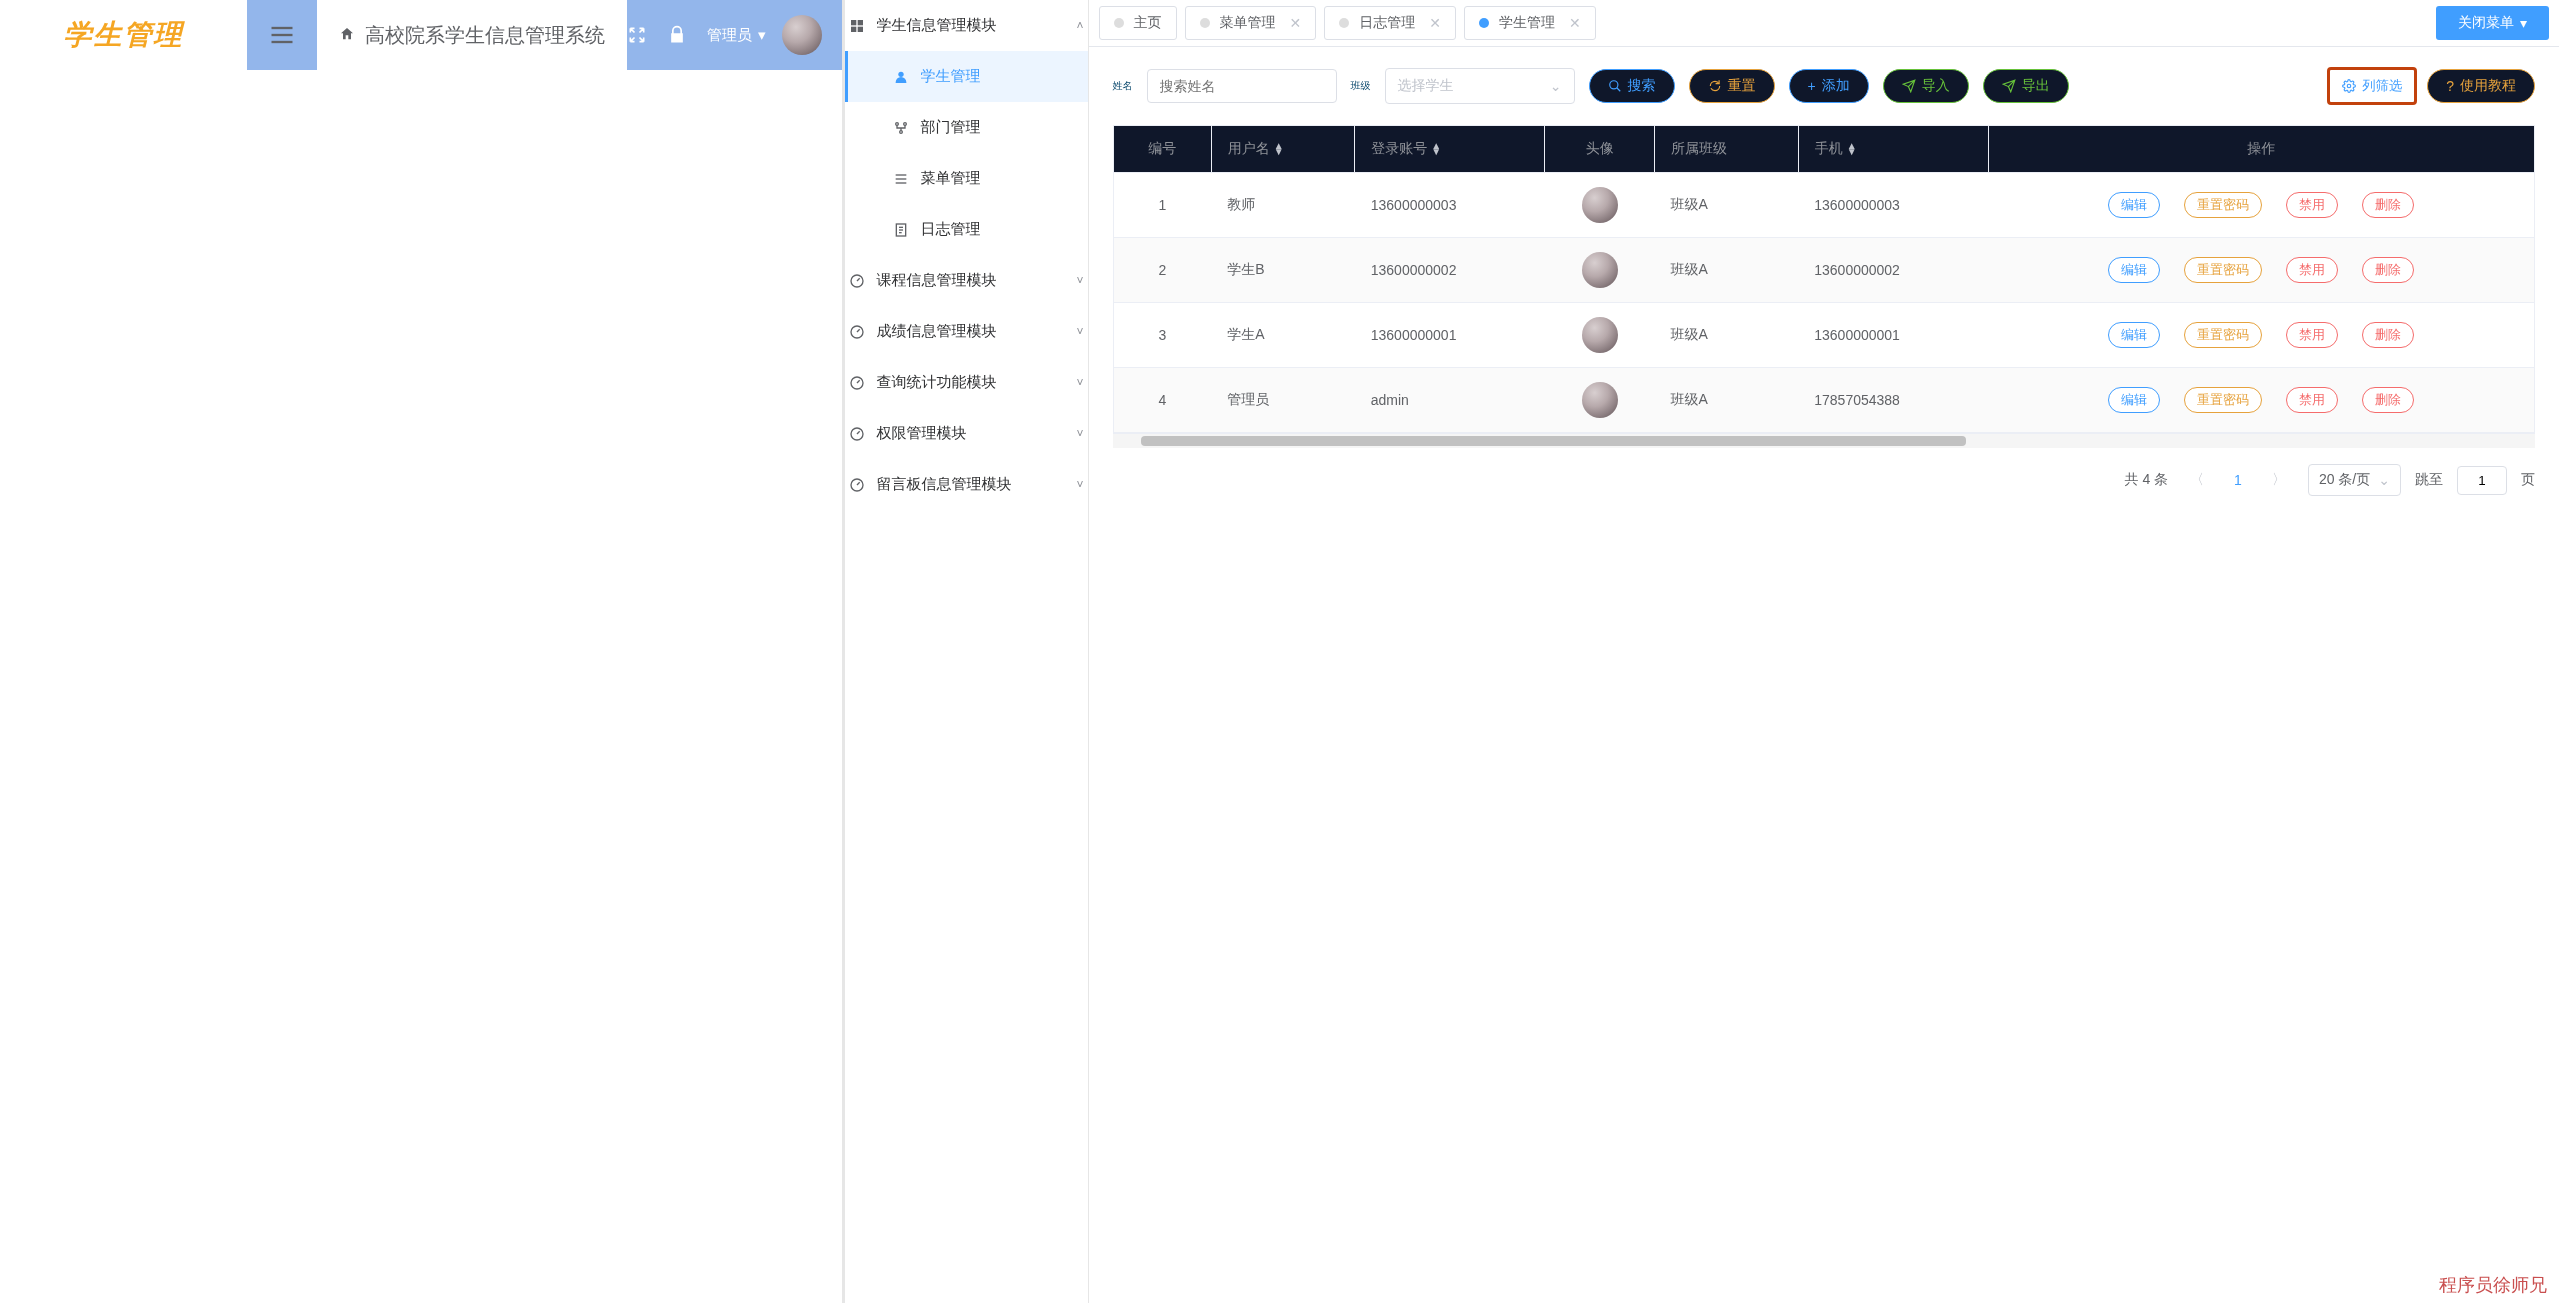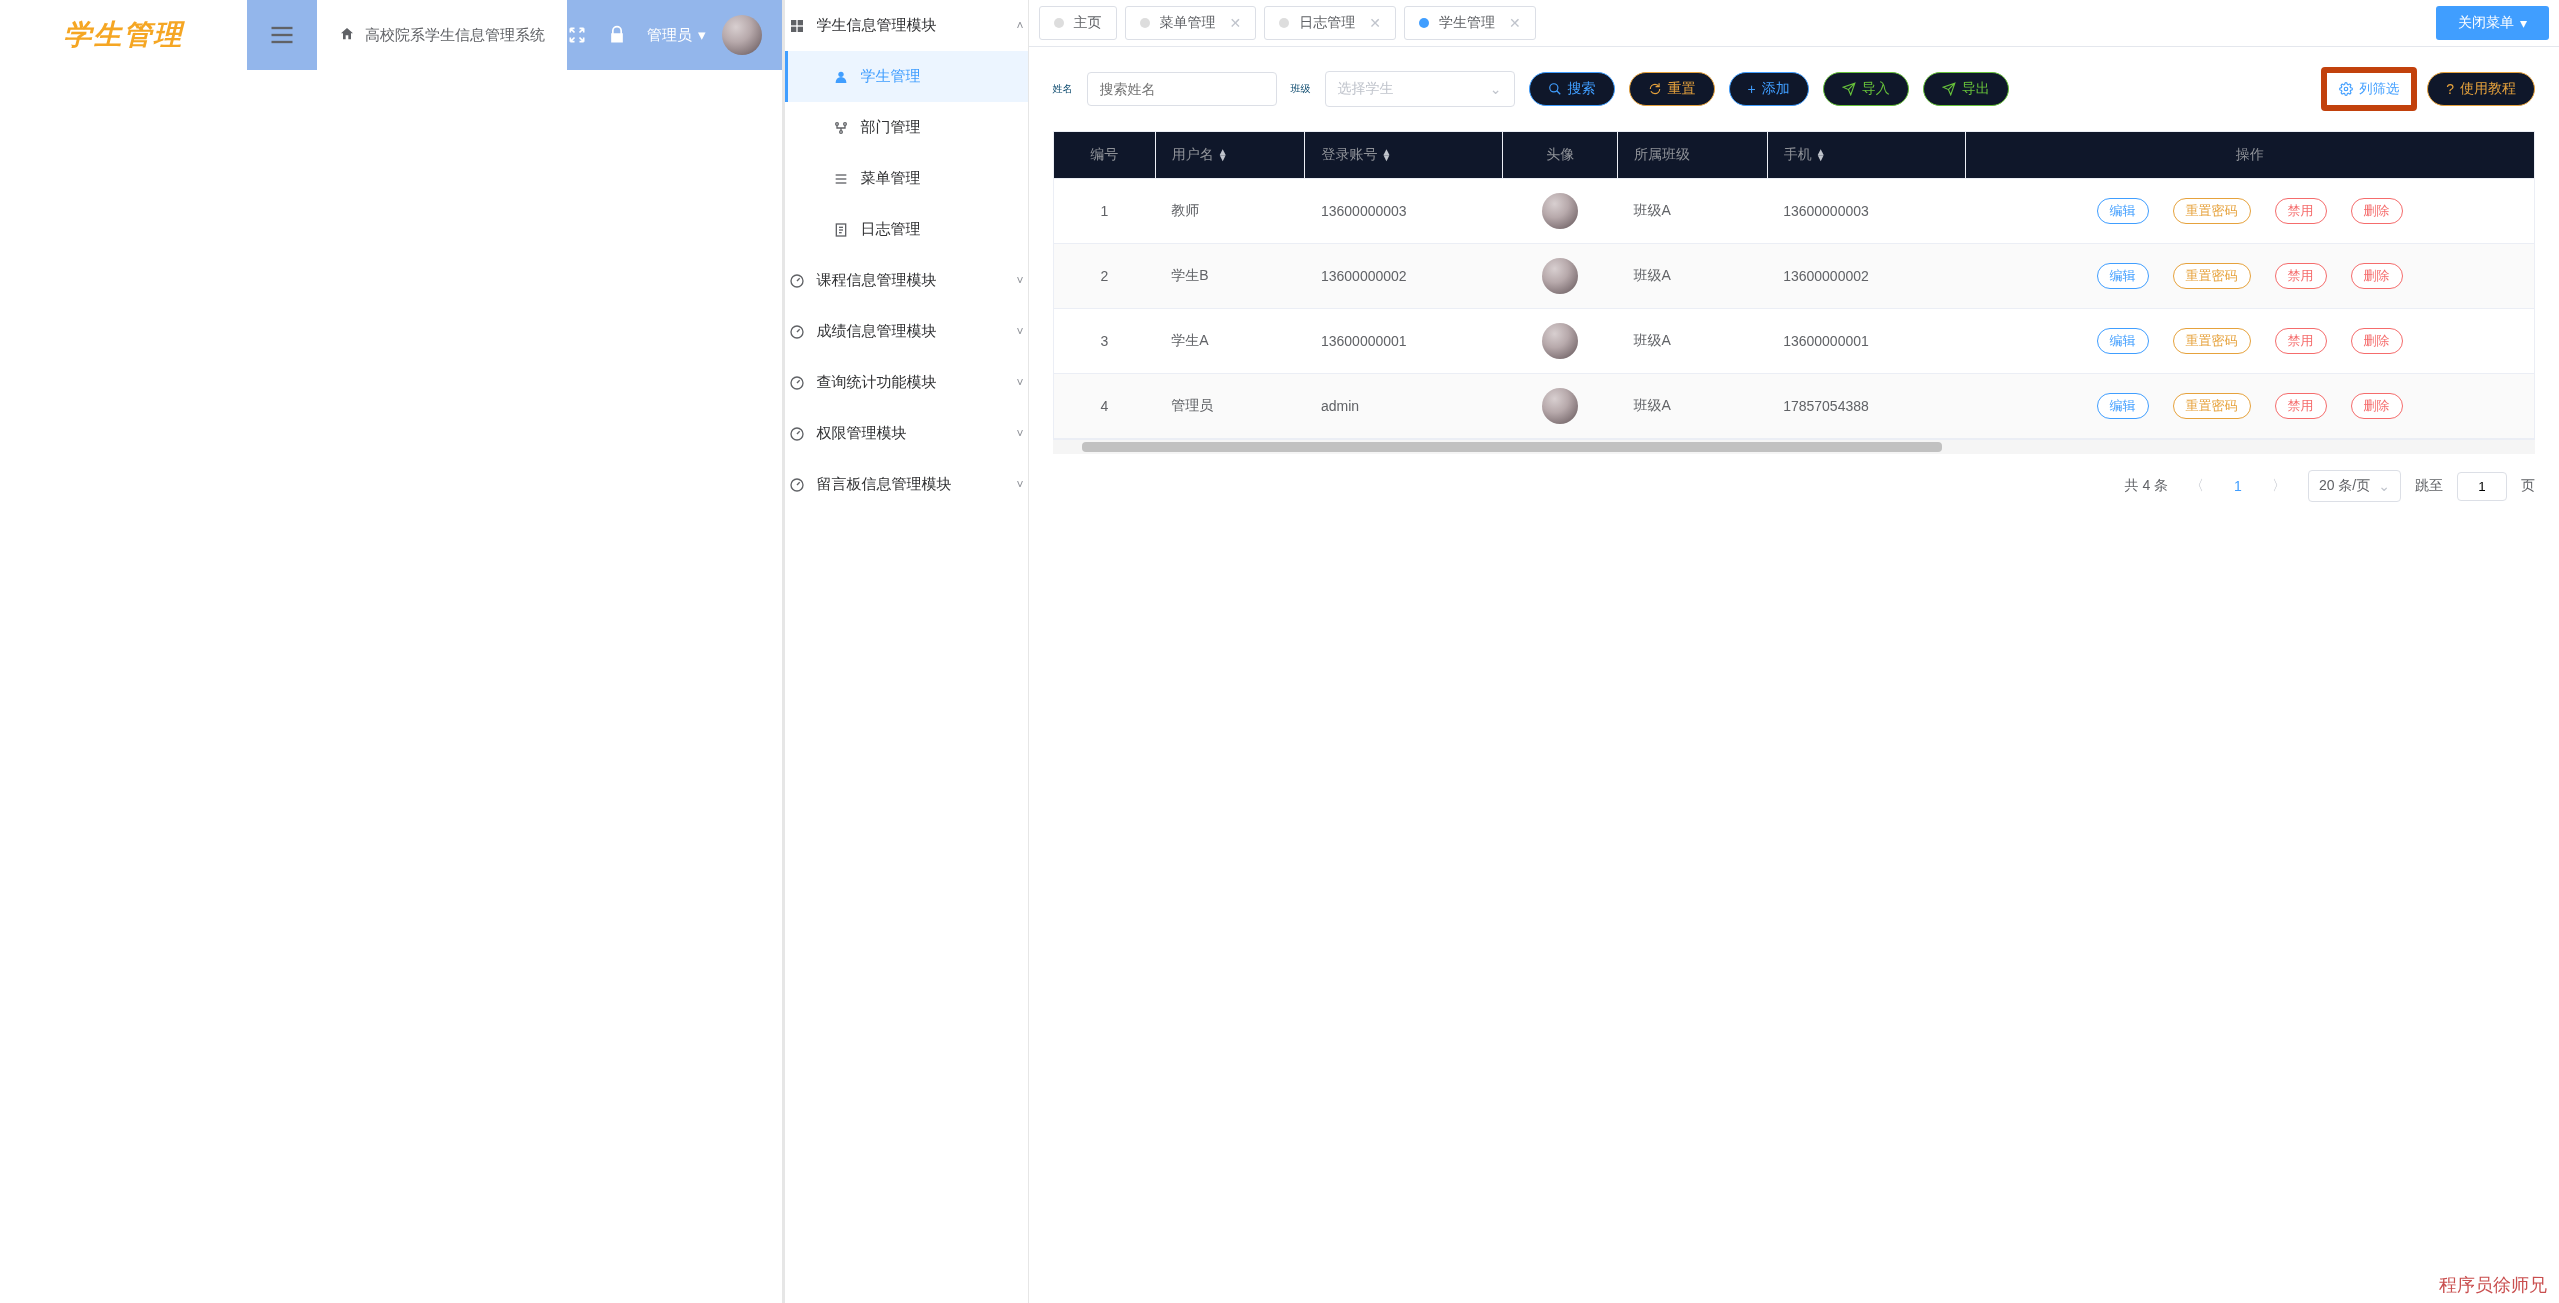--- a/index.html
+++ b/index.html
@@ -5,21 +5,21 @@
 * { margin: 0; padding: 0; box-sizing: border-box; }
 body { font-family: -apple-system, BlinkMacSystemFont, "Segoe UI", "PingFang SC", "Microsoft YaHei", sans-serif; font-size: 14px; color: #606266; background: #fff; }
 
 .app { display: flex; flex-direction: row; height: 100vh; }
 
 
 .header { display: flex; align-items: stretch; height: 70px; background: #93b6eb; }
 .logo { width: 247px; display: flex; align-items: center; justify-content: center; background: #fff; font-size: 28px; font-weight: bold; color: #f5a623; font-style: italic; letter-spacing: 2px; }
 .hamburger { width: 70px; display: flex; align-items: center; justify-content: center; cursor: pointer; }
 .hamburger svg { width: 28px; height: 28px; }
-.breadcrumb-bar { background: #fff; display: flex; align-items: center; padding: 0 22px; font-size: 15px; color: #606266; gap: 10px; }
+.breadcrumb-bar { background: #fff; display: flex; align-items: center; padding: 0 22px; font-size: 20px; color: #606266; gap: 10px; }
 .header-spacer { flex: 1; }
 .header-actions { display: flex; align-items: center; gap: 20px; padding-right: 20px; }
 .header-icon { color: #fff; cursor: pointer; display: flex; }
 .header-user { color: #fff; cursor: pointer; display: flex; align-items: center; gap: 6px; font-size: 15px; }
 .avatar-circle { width: 40px; height: 40px; border-radius: 50%; background: radial-gradient(circle at 35% 30%, #d8cfd0 0%, #b7a9ab 40%, #8b7d80 70%, #5a4d50 100%); margin-left: 10px; }
 
 
 .body { flex: 1; display: flex; overflow: hidden; }
 .sidebar { width: 247px; background: #fff; border-right: 1px solid #e6e6e6; overflow-y: auto; border-left: 3px solid #e6e6e6; padding-bottom: 8px; }
 .menu-item { display: flex; align-items: center; padding: 16px 4px; cursor: pointer; gap: 12px; color: #303133; font-size: 15px; position: relative; }
@@ -42,21 +42,21 @@
 .content { flex: 1; background: #fff; margin: 0; overflow: auto; display: flex; flex-direction: column; }
 .toolbar { display: flex; align-items: center; gap: 14px; padding: 20px 24px; position: relative; }
 .toolbar-label { color: #0c4a6e; font-size: 10px; }
 .input { border: 1px solid #dcdfe6; border-radius: 4px; padding: 8px 12px; font-size: 14px; color: #606266; width: 190px; }
 .select { border: 1px solid #dcdfe6; border-radius: 4px; padding: 8px 12px; font-size: 14px; color: #c0c4cc; width: 190px; display: flex; justify-content: space-between; align-items: center; cursor: pointer; }
 .action-btn { border-radius: 20px; padding: 7px 18px; font-size: 14px; background: #0f172a; cursor: pointer; display: flex; align-items: center; gap: 6px; border: 1px solid; }
 .btn-blue { border-color: #409eff; color: #409eff; }
 .btn-orange { border-color: #e6a23c; color: #e6a23c; }
 .btn-green { border-color: #67c23a; color: #67c23a; }
 .toolbar-right { margin-left: auto; display: flex; gap: 10px; align-items: center; }
-.filter-btn { border: 6px solid #c2410c; color: #409eff; border-radius: 4px; padding: 7px 12px; display: flex; align-items: center; gap: 6px; cursor: pointer; background: #fff; }
+.filter-btn { border: 3px solid #c2410c; color: #409eff; border-radius: 4px; padding: 7px 12px; display: flex; align-items: center; gap: 6px; cursor: pointer; background: #fff; }
 
 
 .table-wrap { margin: 0 24px; border: 1px solid #ebeef5; position: relative; }
 table { width: 100%; border-collapse: collapse; }
 th, td { padding: 14px 16px; text-align: left; border-bottom: 1px solid #ebeef5; font-size: 14px; }
 th { background: #0f172a; color: #909399; font-weight: 400; border-right: 1px solid #ebeef5; }
 th:last-child { border-right: none; text-align: center; }
 td.center { text-align: center; }
 .sort-caret { display: inline-flex; flex-direction: column; margin-left: 4px; vertical-align: middle; line-height: 6px; color: #c0c4cc; font-size: 10px; }
 .row-avatar { width: 36px; height: 36px; border-radius: 50%; background: radial-gradient(circle at 35% 30%, #d8cfd0 0%, #b7a9ab 40%, #8b7d80 70%, #5a4d50 100%); display: inline-block; vertical-align: middle; }

